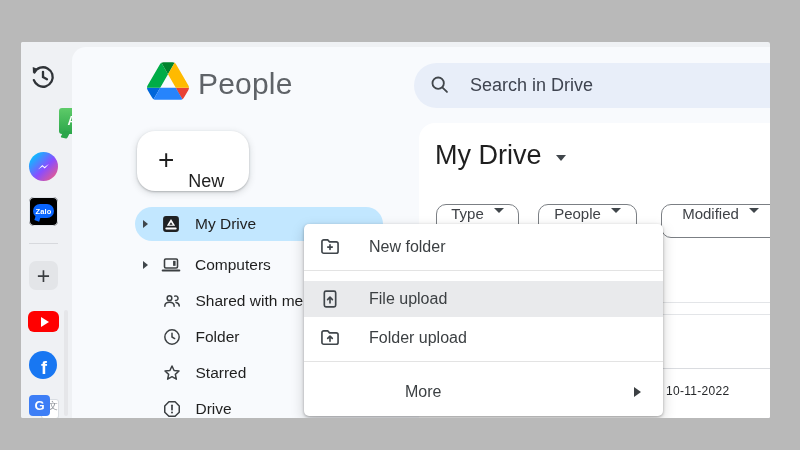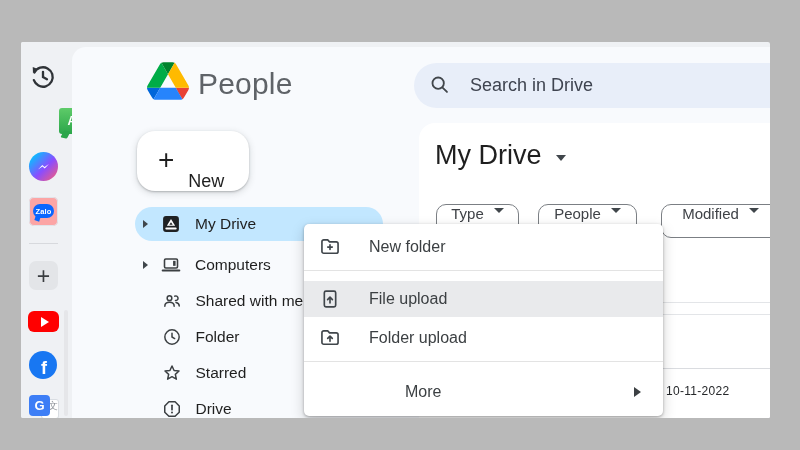--- a/index.html
+++ b/index.html
@@ -21,21 +21,21 @@
   .strip{left:0;top:0;width:51px;height:376px;background:#eff1f4;}
   .strip-icon{left:7px;width:30px;display:flex;align-items:center;justify-content:center;cursor:pointer;}
   .icon-history{top:20px;height:30px;}
   .icon-ai{top:66px;width:29px;height:26px;border-radius:3px;
     background:linear-gradient(180deg,#5ecb69,#2ba64a);
     color:#fff;font-size:12px;font-weight:bold;left:8px;margin-left:30px;}
   .icon-ai::after{content:"";position:absolute;left:3px;bottom:-4px;width:7px;height:7px;
     background:#2ba64a;transform:skewX(-18deg) rotate(12deg);border-radius:1px;}
   .icon-msgr{top:110px;left:8px;width:29px;height:29px;border-radius:50%;
     background:linear-gradient(135deg,#00c6ff 10%,#8a4dff 55%,#ff5e6e 100%);}
-  .icon-zalo{top:155px;left:8px;width:29px;height:29px;border-radius:5px;background:#fca5a5;
+  .icon-zalo{top:155px;left:8px;width:29px;height:29px;border-radius:5px;background:#000000;
     box-shadow:0 0 0 1px #e0e4ea inset;}
   .zalo-bubble{position:absolute;left:4px;top:7px;width:21px;height:14px;border-radius:7px;
     background:#0a66ff;color:#fff;font-size:7.5px;font-weight:bold;
     display:flex;align-items:center;justify-content:center;letter-spacing:.2px;}
   .zalo-bubble::after{content:"";position:absolute;left:2px;bottom:-3px;width:5px;height:5px;
     background:#0a66ff;transform:rotate(18deg);}
   .strip-divider{left:8px;top:201px;width:29px;height:1px;background:#d7d9dd;}
   .icon-plus{top:219px;left:8px;width:29px;height:29px;border-radius:7px;background:#e3e5e8;
     color:#3a3d40;font-size:23px;font-weight:300;line-height:26px;}
   .icon-yt{top:269px;left:7px;width:31px;height:21px;border-radius:6px;background:#ff0000;}

